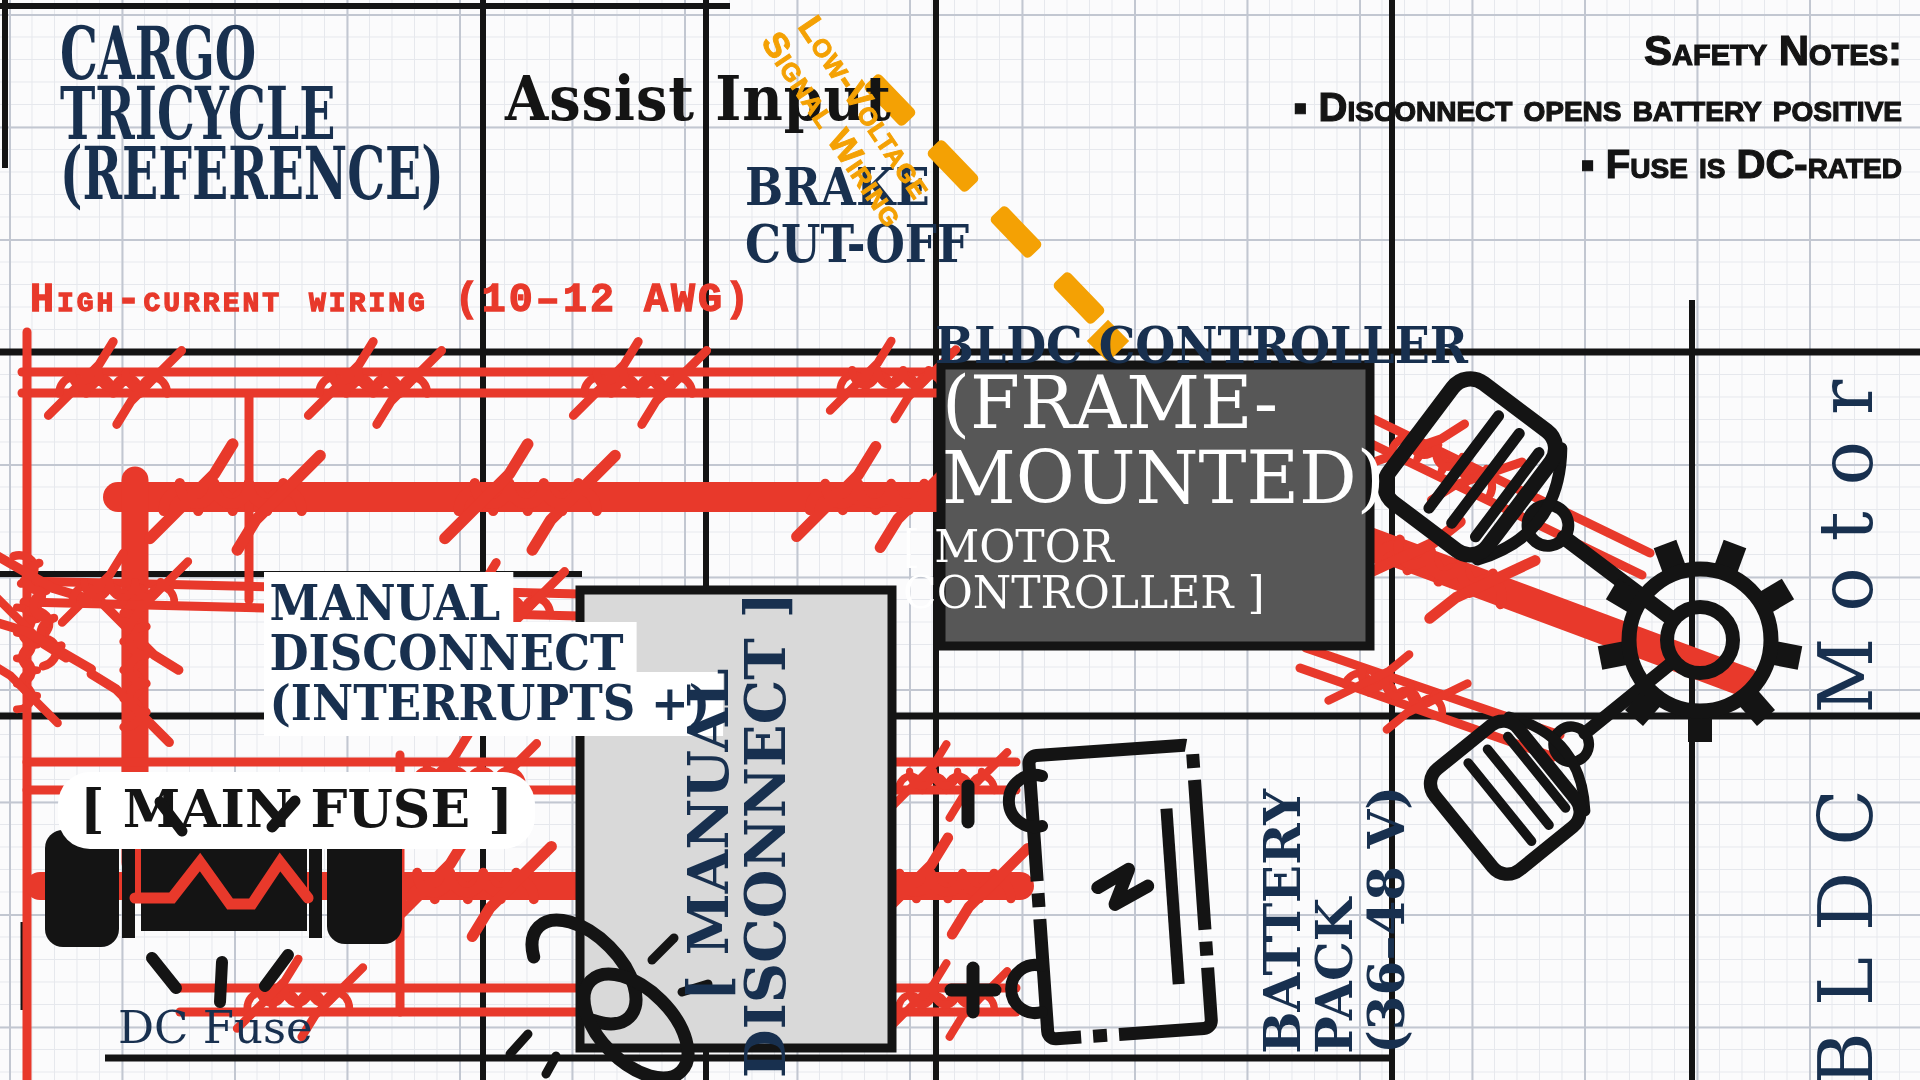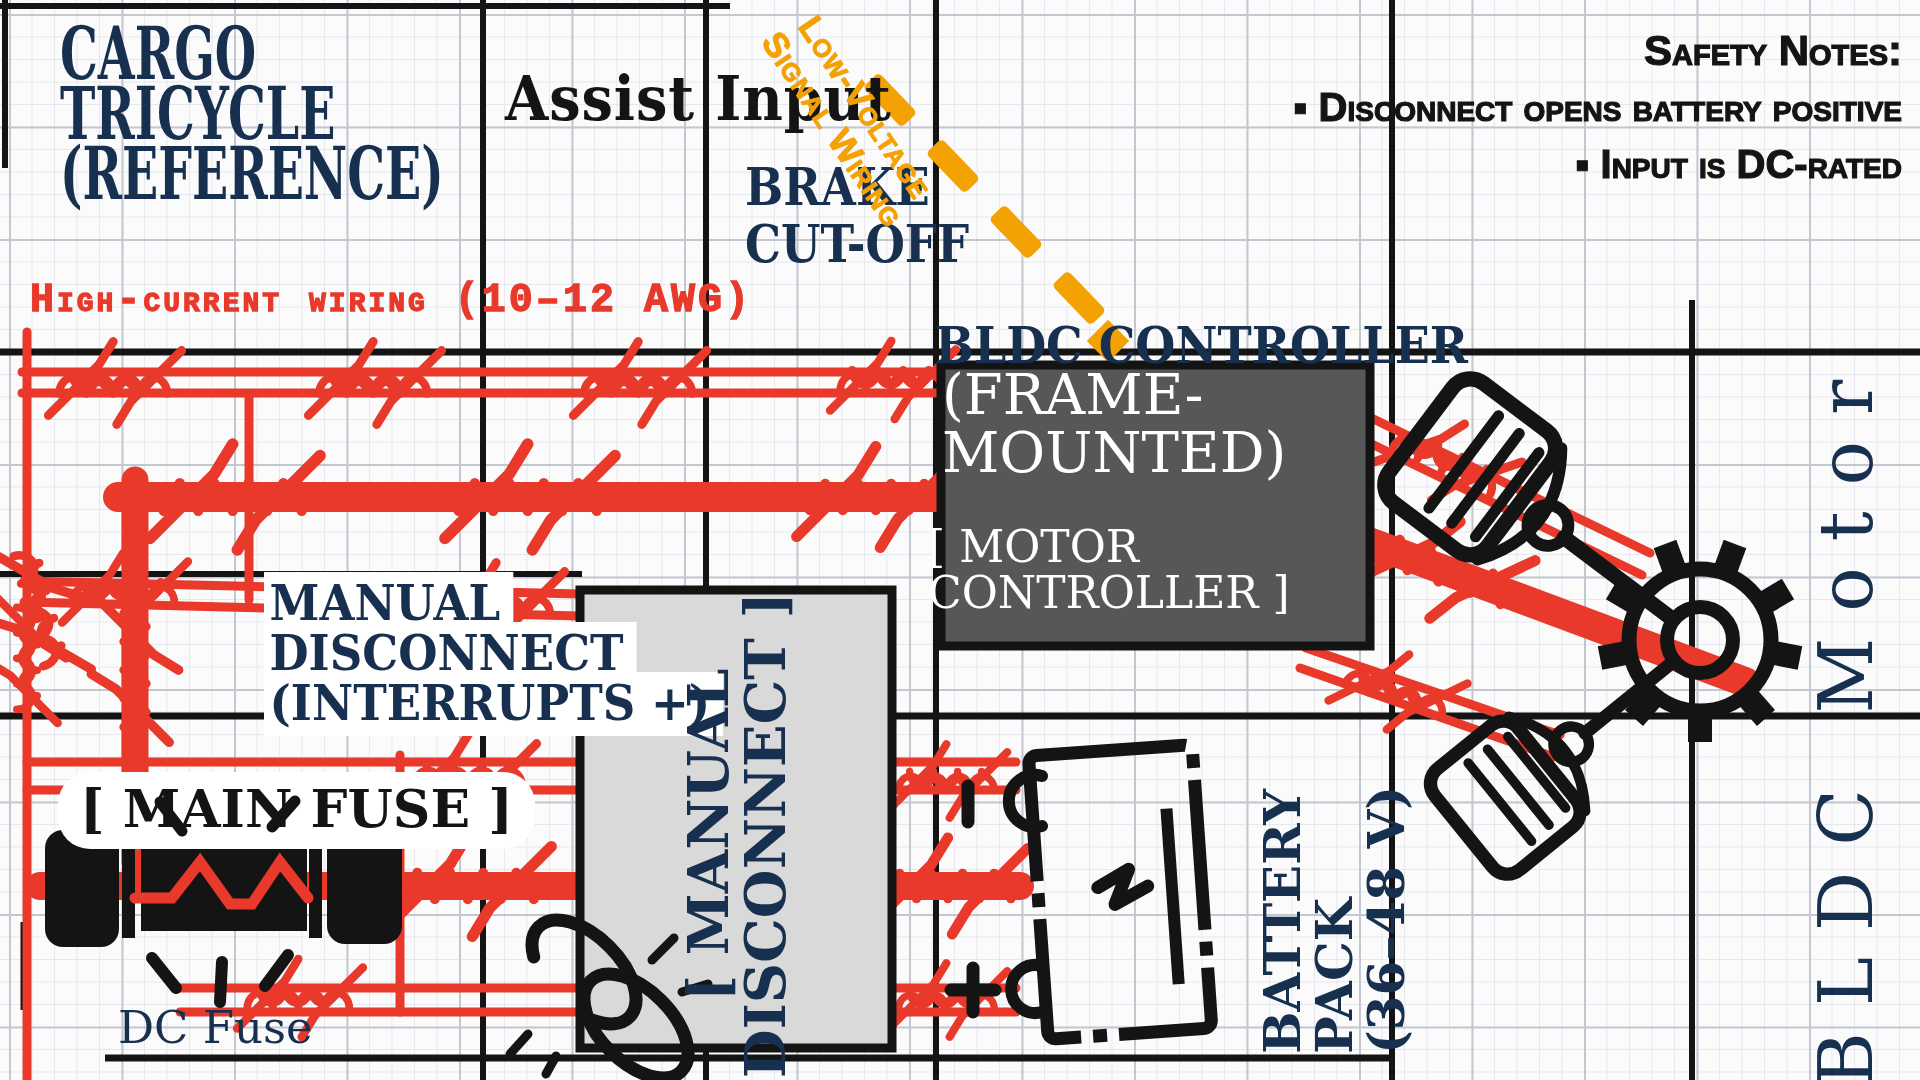--- a/index.html
+++ b/index.html
@@ -27,22 +27,22 @@
   .chain{stroke:var(--ink)}
   #title{left:60px;top:24px;font-size:72px;line-height:.83;font-weight:700;transform:scale(.66,1);transform-origin:0 0;}
   #assist{left:505px;top:62px;font-size:62px;font-weight:700;transform:scale(.9,1);transform-origin:0 0;letter-spacing:1px;}
   #brake{left:745px;top:158px;font-size:52px;font-weight:700;line-height:1.1;transform:scale(.87,1);transform-origin:0 0;}
   #lv{left:850px;top:118px;font-size:35px;letter-spacing:1px;line-height:1.12;text-align:center;
       transform:translate(-50%,-50%) rotate(56deg);-webkit-text-stroke:1px var(--orange);}
   #safety{right:18px;top:22px;text-align:right;font-size:40px;line-height:57px;margin-left:36px;-webkit-text-stroke:1.2px var(--ink);}
   #safety .s-head{font-size:42px;}
   #hc{left:30px;top:278px;font-size:40px;letter-spacing:3px;font-family:Liberation Mono, monospace;-webkit-text-stroke:1.3px var(--red);}
   #bldcc{left:935px;top:316px;font-size:50px;font-weight:700;transform:scale(.92,1);transform-origin:0 0;}
-  #frame{left:942px;top:366px;font-size:56px;line-height:1.04;}
-  #mctrl{left:928px;top:524px;font-size:44px;line-height:1.05;}
+  #frame{left:942px;top:366px;font-size:72px;line-height:1.04;}
+  #mctrl{left:903px;top:524px;font-size:44px;line-height:1.05;}
   .chip{position:absolute;background:#fff;padding:2px 14px 4px 6px;font-size:49px;font-weight:700;z-index:2;
         white-space:nowrap;transform:scale(.92,1);transform-origin:0 0;color:var(--navy);}
   #mainfuse{left:58px;top:772px;font-size:52px;background:#fff;border-radius:32px;padding:6px 22px 10px;color:var(--ink);font-weight:700;}
   #dcfuse{left:118px;top:992px;font-size:45px;margin-top:9px;}
   .rot{transform:translate(-50%,-50%) rotate(-90deg);}
   #boxlbl{left:737px;top:835px;font-size:56px;line-height:1.02;font-weight:700;text-align:center;}
   #batlbl{left:1335px;top:920px;font-size:50px;line-height:1.04;font-weight:700;text-align:left;}
   #motorlbl{left:1846px;top:720px;font-size:74px;letter-spacing:26px;font-weight:400;}
 </style>
 </head>
@@ -216,21 +216,21 @@
 </div>
 
 <div class="lbl orange sc" id="lv">
   <div>Low-Voltage</div>
   <div>Signal Wiring</div>
 </div>
 
 <div class="lbl ink sc" id="safety">
   <div class="s-head">Safety Notes:</div>
   <div><span>▪</span> <span>Disconnect opens battery positive</span></div>
-  <div><span>▪</span> <span>Input is DC-rated</span></div>
+  <div><span>▪</span> <span>Fuse is DC-rated</span></div>
 </div>
 
 <div class="lbl red sc" id="hc">High-current wiring (10–12 AWG)</div>
 
 <div class="lbl navy" id="bldcc">BLDC CONTROLLER</div>
 
 <div class="lbl white" id="frame">
   <div>(FRAME-</div>
   <div>MOUNTED)</div>
 </div>

